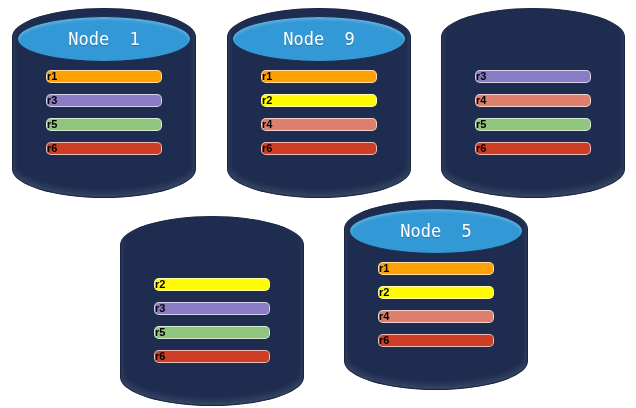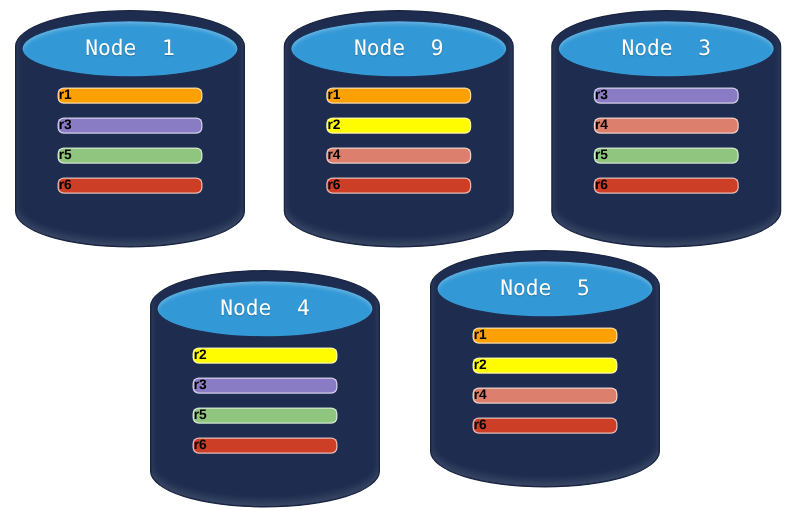--- a/index.html
+++ b/index.html
@@ -85,36 +85,30 @@
     <div class="bars">
       <div class="bar" style="background: rgb(255, 160, 5);">r1</div>
       <div class="bar" style="background: rgb(255, 251, 0);">r2</div>
       <div class="bar" style="background: rgb(220, 127, 108);">r4</div>
       <div class="bar" style="background: rgb(204, 62, 38);">r6</div>
     </div>
   </div>
 
   <div class="cyl cyl-3">
     <div class="cyl-shape"></div>
-    <div class="cyl-top">
-      <span class="cyl-title">Node  3</span>
-    </div>
     <div class="bars">
       <div class="bar" style="background: rgb(138, 124, 196);">r3</div>
       <div class="bar" style="background: rgb(220, 127, 108);">r4</div>
       <div class="bar" style="background: rgb(143, 197, 126);">r5</div>
       <div class="bar" style="background: rgb(204, 62, 38);">r6</div>
     </div>
   </div>
 
   <div class="cyl cyl-4">
     <div class="cyl-shape"></div>
-    <div class="cyl-top">
-      <span class="cyl-title">Node  4</span>
-    </div>
     <div class="bars">
       <div class="bar" style="background: rgb(255, 251, 0);">r2</div>
       <div class="bar" style="background: rgb(138, 124, 196);">r3</div>
       <div class="bar" style="background: rgb(143, 197, 126);">r5</div>
       <div class="bar" style="background: rgb(204, 62, 38);">r6</div>
     </div>
   </div>
 
   <div class="cyl cyl-5">
     <div class="cyl-shape"></div>

